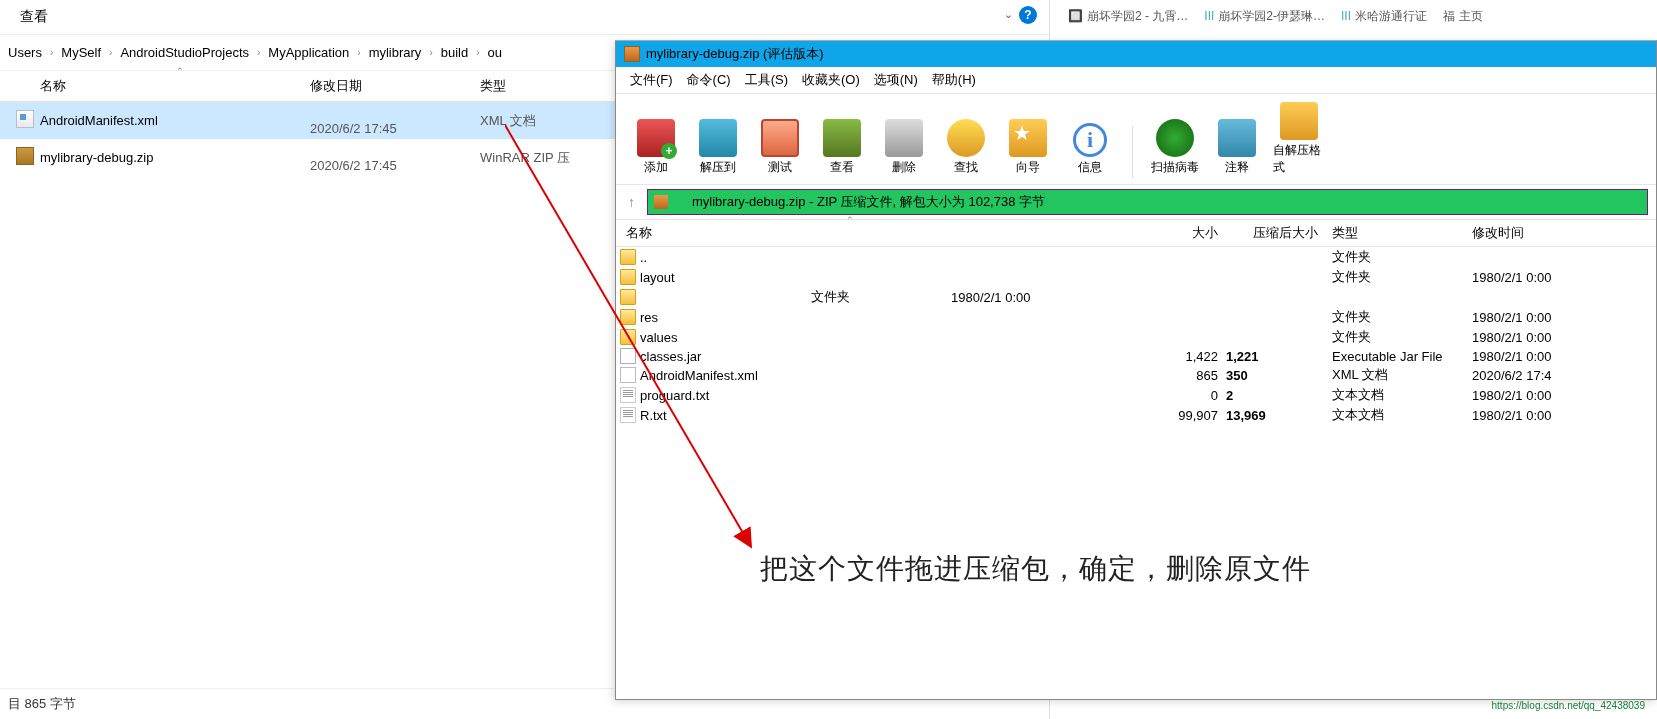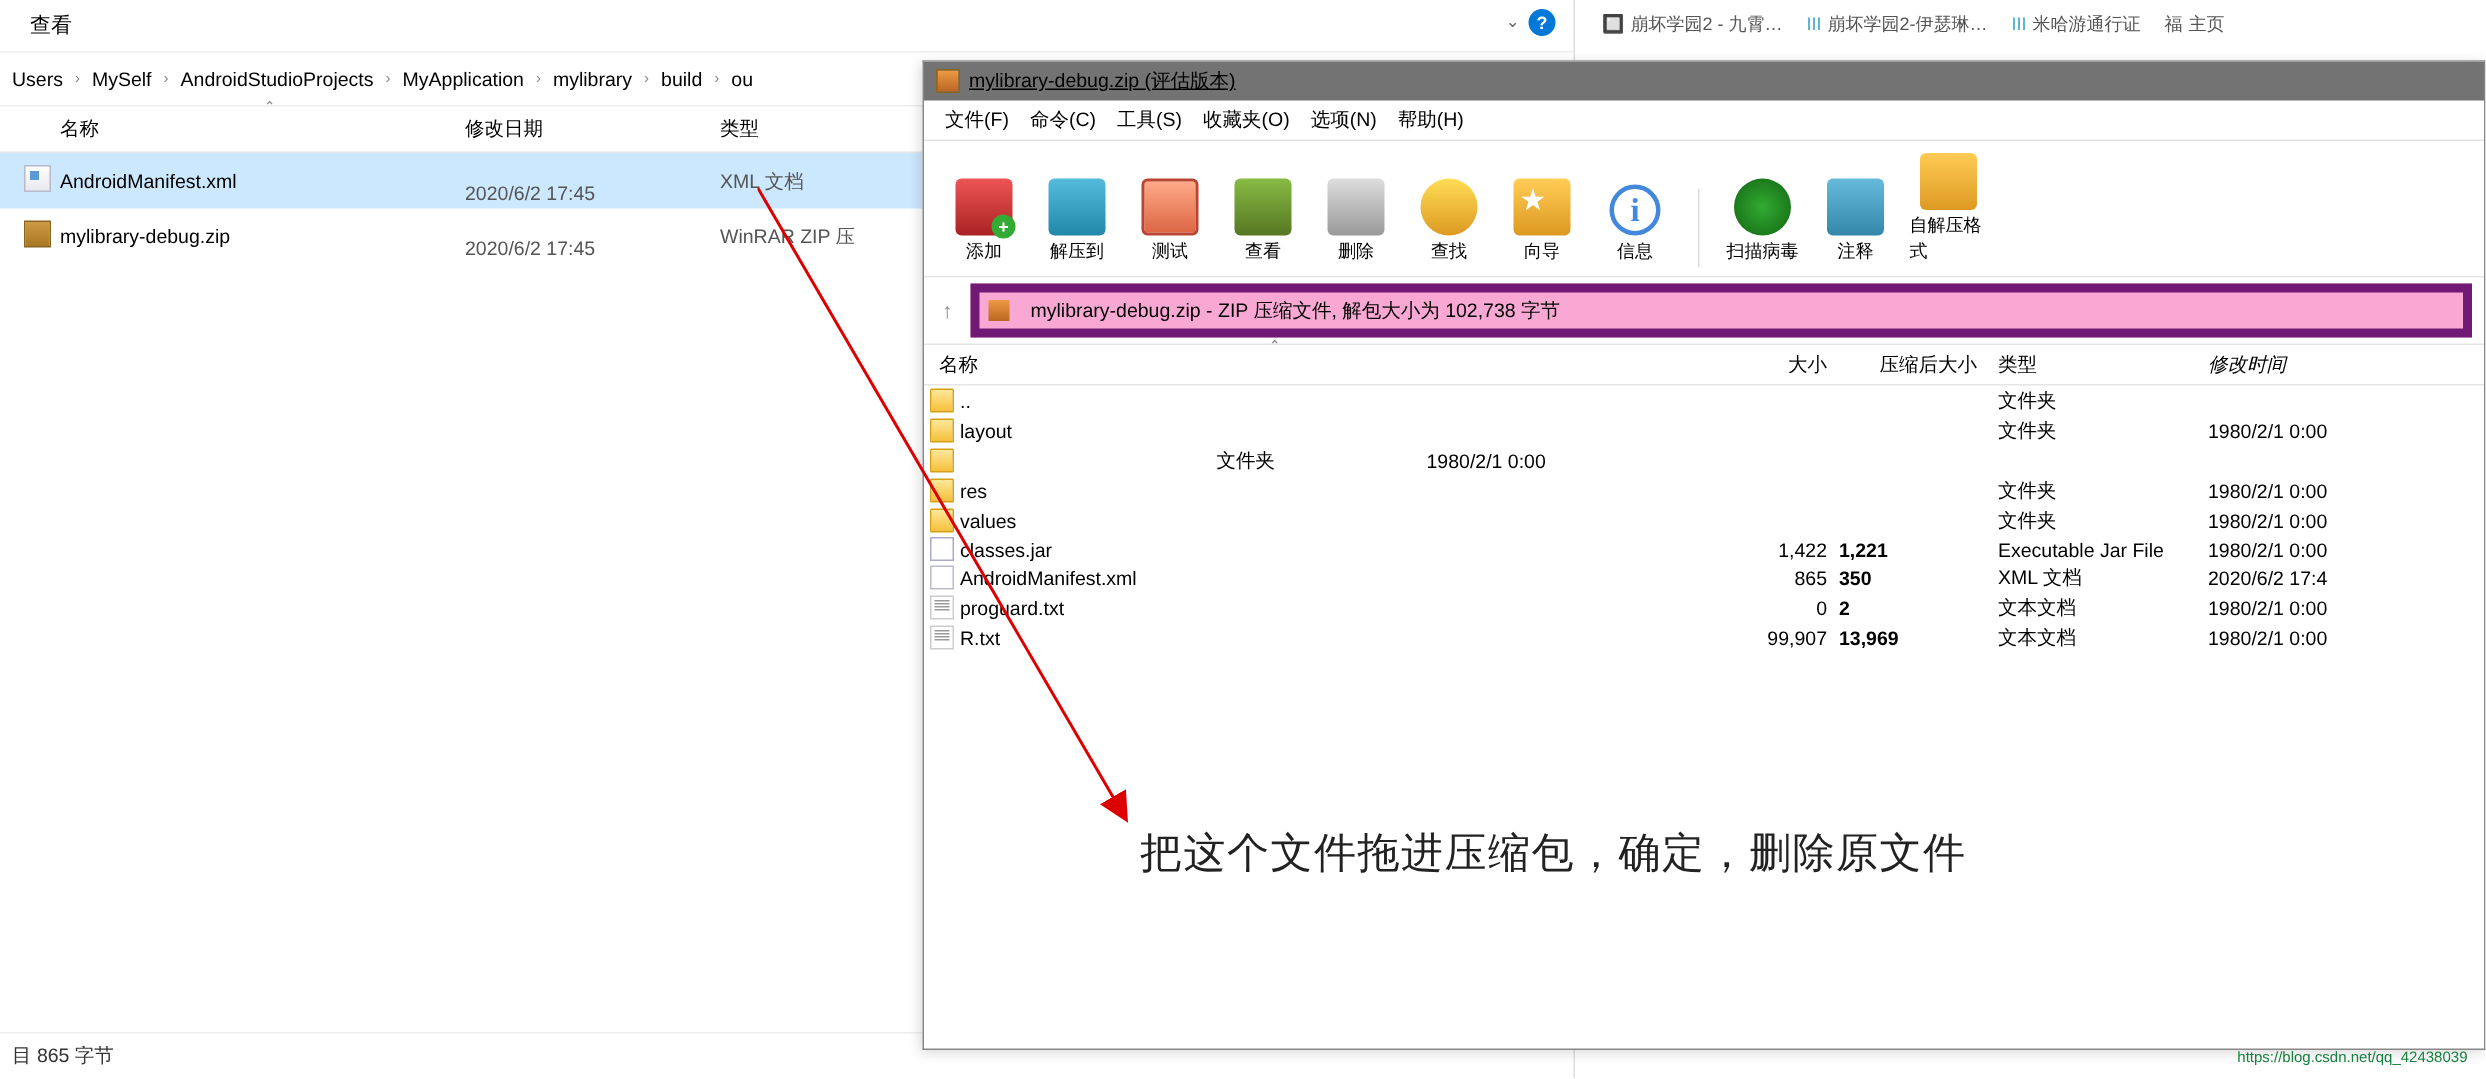--- a/index.html
+++ b/index.html
@@ -36,21 +36,21 @@
     .icon-xml::after { content: ""; position: absolute; top: 3px; left: 3px; width: 6px; height: 6px; background: #5b9bd5; }
     .icon-zip { background: linear-gradient(#c94, #a72); border: 1px solid #862; }
     .file-name-cell { flex: 0 0 270px; }
     .file-date-cell { flex: 0 0 170px; color: #555; margin-top: 16px; }
     .file-type-cell { flex: 1; color: #555; }
     
     .status-bar { position: absolute; bottom: 0; left: 0; right: 0; padding: 6px 8px; border-top: 1px solid #eee; font-size: 13px; color: #333; }
     
     
     .winrar { position: absolute; top: 40px; left: 615px; width: 1042px; height: 660px; background: #fff; border: 1px solid #888; border-top: 1px solid #aaa; box-shadow: -2px 2px 8px rgba(0,0,0,0.15); }
-    .winrar-title { display: flex; align-items: center; padding: 4px 8px; background: #737373; border-bottom: none; font-size: 13px; gap: 6px; text-decoration: underline; }
+    .winrar-title { display: flex; align-items: center; padding: 4px 8px; background: #0ea5e9; border-bottom: none; font-size: 13px; gap: 6px; }
     .winrar-icon { width: 16px; height: 16px; background: linear-gradient(#e94, #b62); border: 1px solid #862; }
     
     .menubar { display: flex; padding: 2px 8px; font-size: 13px; gap: 2px; border-bottom: 1px solid #e5e5e5; }
     .menu-item { padding: 2px 6px; }
     
     .toolbar { display: flex; padding: 6px 12px; gap: 6px; border-bottom: 1px solid #e5e5e5; align-items: flex-end; }
     .tool-btn { display: flex; flex-direction: column; align-items: center; width: 56px; padding: 2px; font-size: 12px; }
     .tool-icon { width: 38px; height: 38px; margin-bottom: 2px; border-radius: 4px; position: relative; }
     .tb-add { background: linear-gradient(#e55, #a22); }
     .tb-add::after { content: "+"; position: absolute; bottom: -2px; right: -2px; width: 16px; height: 16px; background: #3a3; color: #fff; border-radius: 50%; display: flex; align-items: center; justify-content: center; font-weight: bold; }
@@ -62,29 +62,29 @@
     .tb-wizard { background: linear-gradient(#fc5, #d92); }
     .tb-wizard::before { content: "★"; position: absolute; top: 2px; left: 4px; color: #fff; font-size: 20px; }
     .tb-info { width: 34px; height: 34px; background: #fff; border: 3px solid #48d; border-radius: 50%; color: #48d; display: flex; align-items: center; justify-content: center; font-size: 22px; font-weight: bold; font-family: serif; }
     .tb-virus { background: radial-gradient(#3a3, #161); border-radius: 50%; }
     .tb-comment { background: linear-gradient(#6bd, #38a); }
     .tb-sfx { background: linear-gradient(#fc5, #d92); }
     .tool-sep { width: 1px; height: 52px; background: #ddd; margin: 0 8px; }
     
     .addressbar { display: flex; align-items: center; padding: 4px 8px; border-bottom: 1px solid #e5e5e5; gap: 8px; }
     .up-icon { color: #888; font-size: 14px; padding: 0 4px; }
-    .address-field { flex: 1; border: 6px solid #701a75; padding: 3px 6px; display: flex; align-items: center; gap: 14px; font-size: 13px; background: #f9a8d4; }
+    .address-field { flex: 1; border: 1px solid #701a75; padding: 3px 6px; display: flex; align-items: center; gap: 24px; font-size: 13px; background: #22c55e; }
     .addr-icon { width: 14px; height: 14px; background: linear-gradient(#e94, #b62); }
     
     .rar-list-header { display: flex; border-bottom: 1px solid #e5e5e5; padding: 4px 0; font-size: 13px; position: relative; }
     .rar-col-name { flex: 0 0 545px; padding-left: 10px; }
     .rar-col-size { flex: 0 0 65px; text-align: right; padding-right: 8px; }
     .rar-col-packed { flex: 0 0 100px; text-align: right; padding-right: 8px; }
     .rar-col-type { flex: 0 0 140px; padding-left: 6px; }
-    .rar-col-date { flex: 1; padding-left: 6px; font-style: italic; }
+    .rar-col-date { flex: 1; padding-left: 6px; }
     .rar-sort { position: absolute; left: 230px; top: -5px; font-size: 9px; color: #888; }
     
     .rar-row { display: flex; align-items: center; padding: 1px 0; font-size: 13px; }
     .rar-file-icon { width: 16px; height: 16px; margin-left: 4px; margin-right: 4px; }
     .ic-folder { background: linear-gradient(#ffe79a, #f5c03b); border: 1px solid #d4a017; border-radius: 1px; }
     .ic-jar { background: #fff; border: 1px solid #aac; }
     .ic-xml { background: #fff; border: 1px solid #bbc; }
     .ic-txt { background: #fff; border: 1px solid #ccc; position: relative; }
     .ic-txt::before { content: ""; position: absolute; top: 2px; left: 2px; right: 2px; height: 1px; background: #999; box-shadow: 0 2px #999, 0 4px #999, 0 6px #999; }
     .rar-name-cell { flex: 0 0 521px; }

